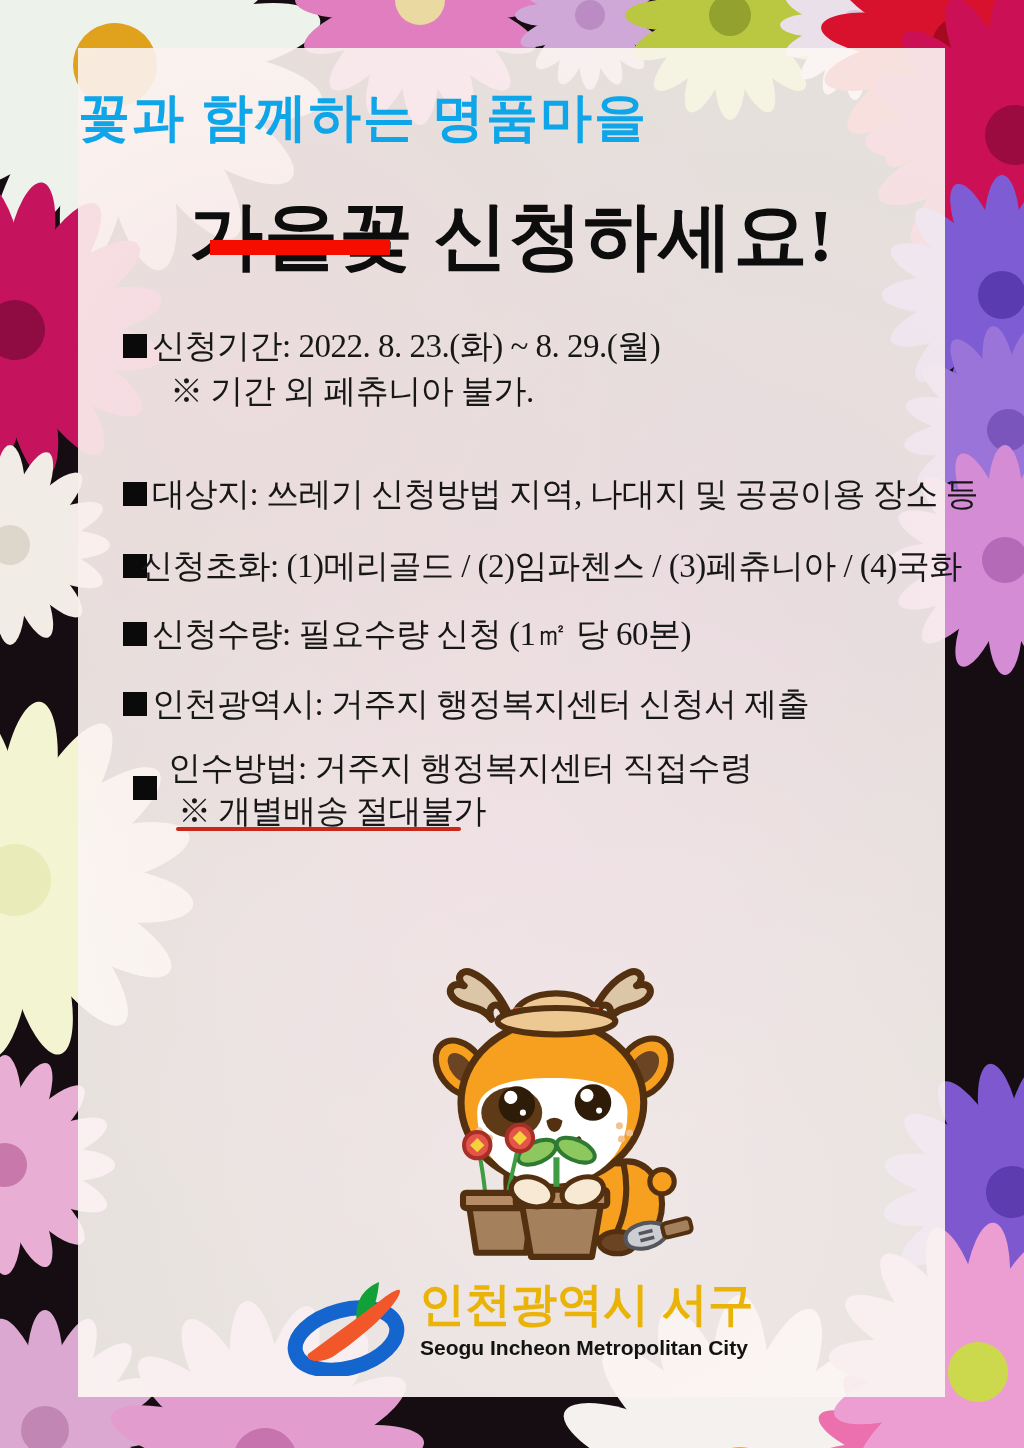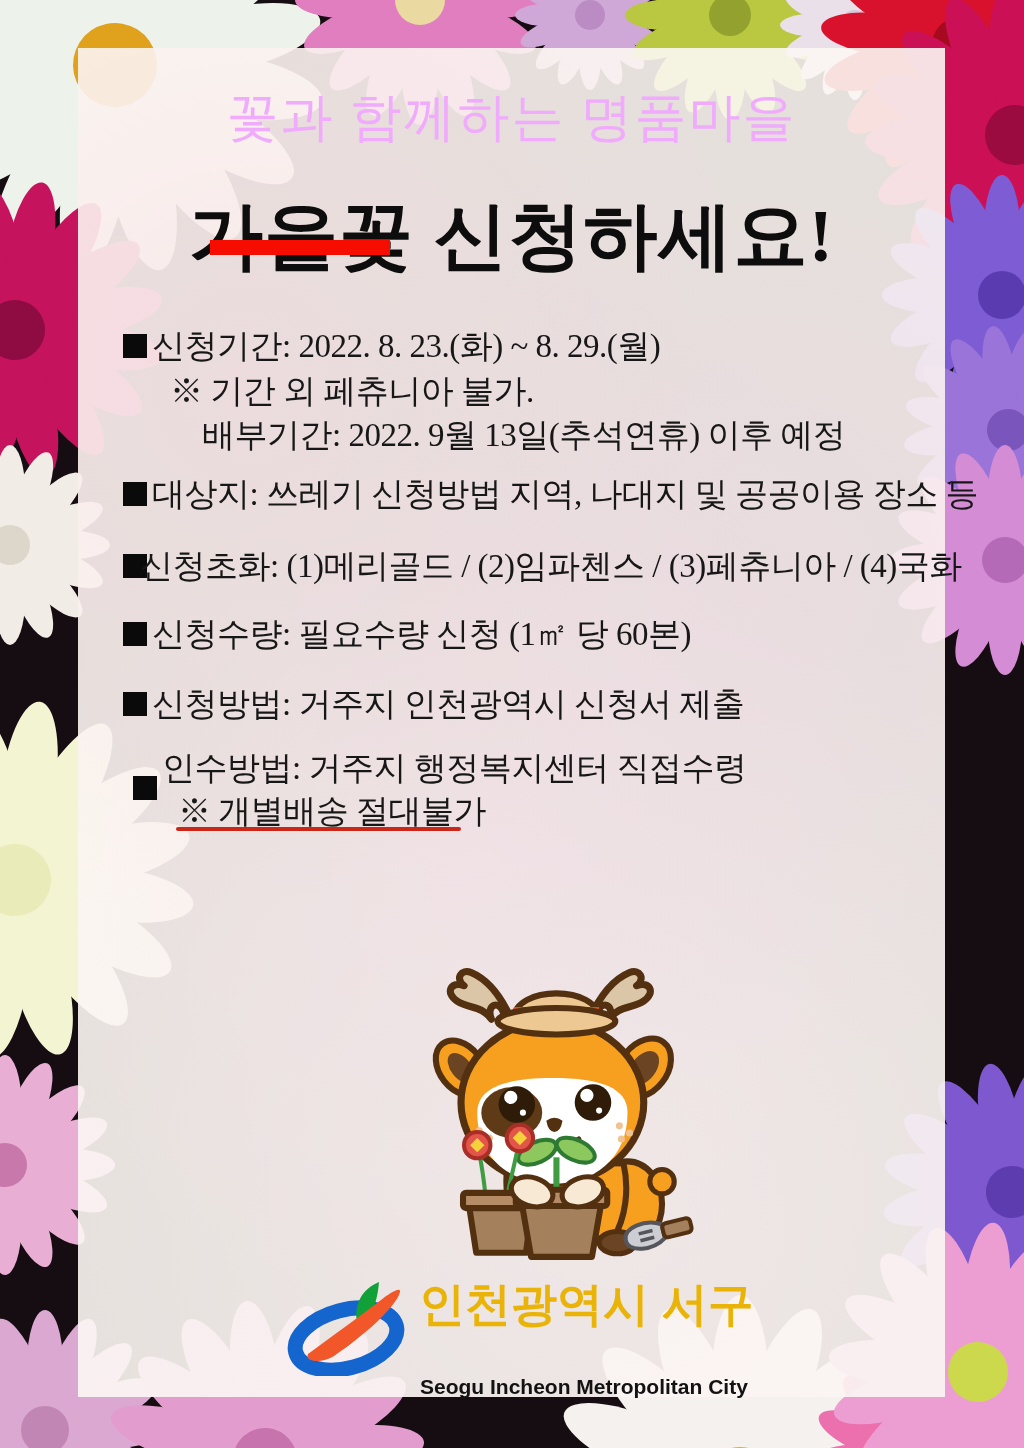--- a/index.html
+++ b/index.html
@@ -8,39 +8,39 @@
   .bg{position:absolute;inset:0;z-index:0;}
   .fl{position:absolute;overflow:visible;}
   .panel{position:absolute;left:78px;top:48px;width:867px;height:1349px;z-index:1;
     background:
       radial-gradient(circle at 20% 25%, rgba(243,214,222,.45), transparent 42%),
       radial-gradient(circle at 78% 40%, rgba(240,214,228,.40), transparent 45%),
       radial-gradient(circle at 45% 62%, rgba(246,226,233,.50), transparent 48%),
       radial-gradient(circle at 60% 85%, rgba(248,238,240,.55), transparent 50%),
       rgba(252,247,243,0.90);}
   .content{position:absolute;inset:0;z-index:2;}
-  .title1{position:absolute;left:78px;top:92px;width:867px;text-align:center;
-          font-weight:400;font-size:52px;line-height:1;color:#f0abfc;letter-spacing:2px;}
+  .title1{position:absolute;left:78px;top:92px;width:867px;
+          font-weight:700;font-size:52px;line-height:1;color:#0ea5e9;letter-spacing:2px;}
   .title2{position:absolute;left:78px;top:156px;width:867px;text-align:center;
           font-weight:800;font-size:74px;line-height:1;color:#0d0d0d;letter-spacing:1px;margin-top:43px;}
   .redbar{position:absolute;left:210px;top:240px;width:180px;height:15px;
           background:var(--accent-red,#f60d00);}
   .line{position:absolute;white-space:nowrap;font-weight:400;font-size:33px;line-height:1.15;
         color:var(--text-black,#171717);letter-spacing:-0.5px;}
   .sq{position:absolute;width:24px;height:24px;background:#0a0a0a;}
   .thin-underline{position:absolute;left:176px;top:827px;width:285px;height:4px;border-radius:2px;
           background:var(--underline-red,#c9271a);}
   .mascot{position:absolute;left:418px;top:938px;width:285px;height:330px;}
   .logo-mark{position:absolute;left:286px;top:1276px;width:130px;height:100px;}
   .org-kr{position:absolute;left:419px;top:1281px;white-space:nowrap;
           font-family:"Liberation Sans","DejaVu Sans",sans-serif;
           font-weight:800;font-size:46px;line-height:1;color:#eab308;}
   .org-en{position:absolute;left:420px;top:1337px;white-space:nowrap;
           font-family:"Liberation Sans","DejaVu Sans",sans-serif;
-          font-weight:700;font-size:21px;line-height:1;color:#121212;margin-top:39px;}
+          font-weight:700;font-size:21px;line-height:1;color:#121212;}
 </style>
 </head>
 <body>
 
 <div class="poster">
 
   <svg width="0" height="0" aria-hidden="true">
     <defs>
       <g id="flower16">
         <g fill="currentColor">
@@ -133,36 +133,35 @@
 
   <div class="content">
 
     <div class="title1">꽃과 함께하는 명품마을</div>
     <div class="title2">가을꽃 신청하세요!</div>
     <div class="redbar"></div>
 
     <div class="sq" style="left:123px;top:334px"></div>
     <div class="line" style="left:152px;top:328px">신청기간: 2022. 8. 23.(화) ~ 8. 29.(월)</div>
     <div class="line" style="left:170px;top:373px">※ 기간 외 페츄니아 불가.</div>
-    <div class="line" style="left:202px;top:417px">배부기간: 2022. 9월 13일(추석연휴) 이후 예정</div>
 
     <div class="sq" style="left:123px;top:482px"></div>
     <div class="line" style="left:152px;top:476px">대상지: 쓰레기 신청방법 지역, 나대지 및 공공이용 장소 등</div>
 
     <div class="sq" style="left:123px;top:554px"></div>
     <div class="line" style="left:140px;top:548px">신청초화: (1)메리골드 / (2)임파첸스 / (3)페츄니아 / (4)국화</div>
 
     <div class="sq" style="left:123px;top:622px"></div>
     <div class="line" style="left:152px;top:616px">신청수량: 필요수량 신청 (1㎡ 당 60본)</div>
 
     <div class="sq" style="left:123px;top:692px"></div>
-    <div class="line" style="left:152px;top:686px">신청방법: 거주지 인천광역시 신청서 제출</div>
+    <div class="line" style="left:152px;top:686px">인천광역시: 거주지 행정복지센터 신청서 제출</div>
 
     <div class="sq" style="left:133px;top:776px"></div>
-    <div class="line" style="left:162px;top:750px">인수방법: 거주지 행정복지센터 직접수령</div>
+    <div class="line" style="left:168px;top:750px">인수방법: 거주지 행정복지센터 직접수령</div>
     <div class="line" style="left:178px;top:793px">※ 개별배송 절대불가</div>
     <div class="thin-underline"></div>
 
     <svg class="mascot" viewBox="0 0 280 325">
       <g stroke="#53300f" stroke-linejoin="round" stroke-linecap="round">
         <g fill="#dcc6a8" stroke-width="7">
           <path d="M103,112 C92,74 76,44 52,34 C42,30 36,40 45,47 C32,42 26,54 38,62 C50,70 62,66 72,80 C66,66 80,60 84,74 C88,90 96,104 108,114 Z"></path>
           <path d="M157,112 C168,74 184,44 208,34 C218,30 224,40 215,47 C228,42 234,54 222,62 C210,70 198,66 188,80 C194,66 180,60 176,74 C172,90 164,104 152,114 Z"></path>
         </g>
         <g stroke-width="6">

